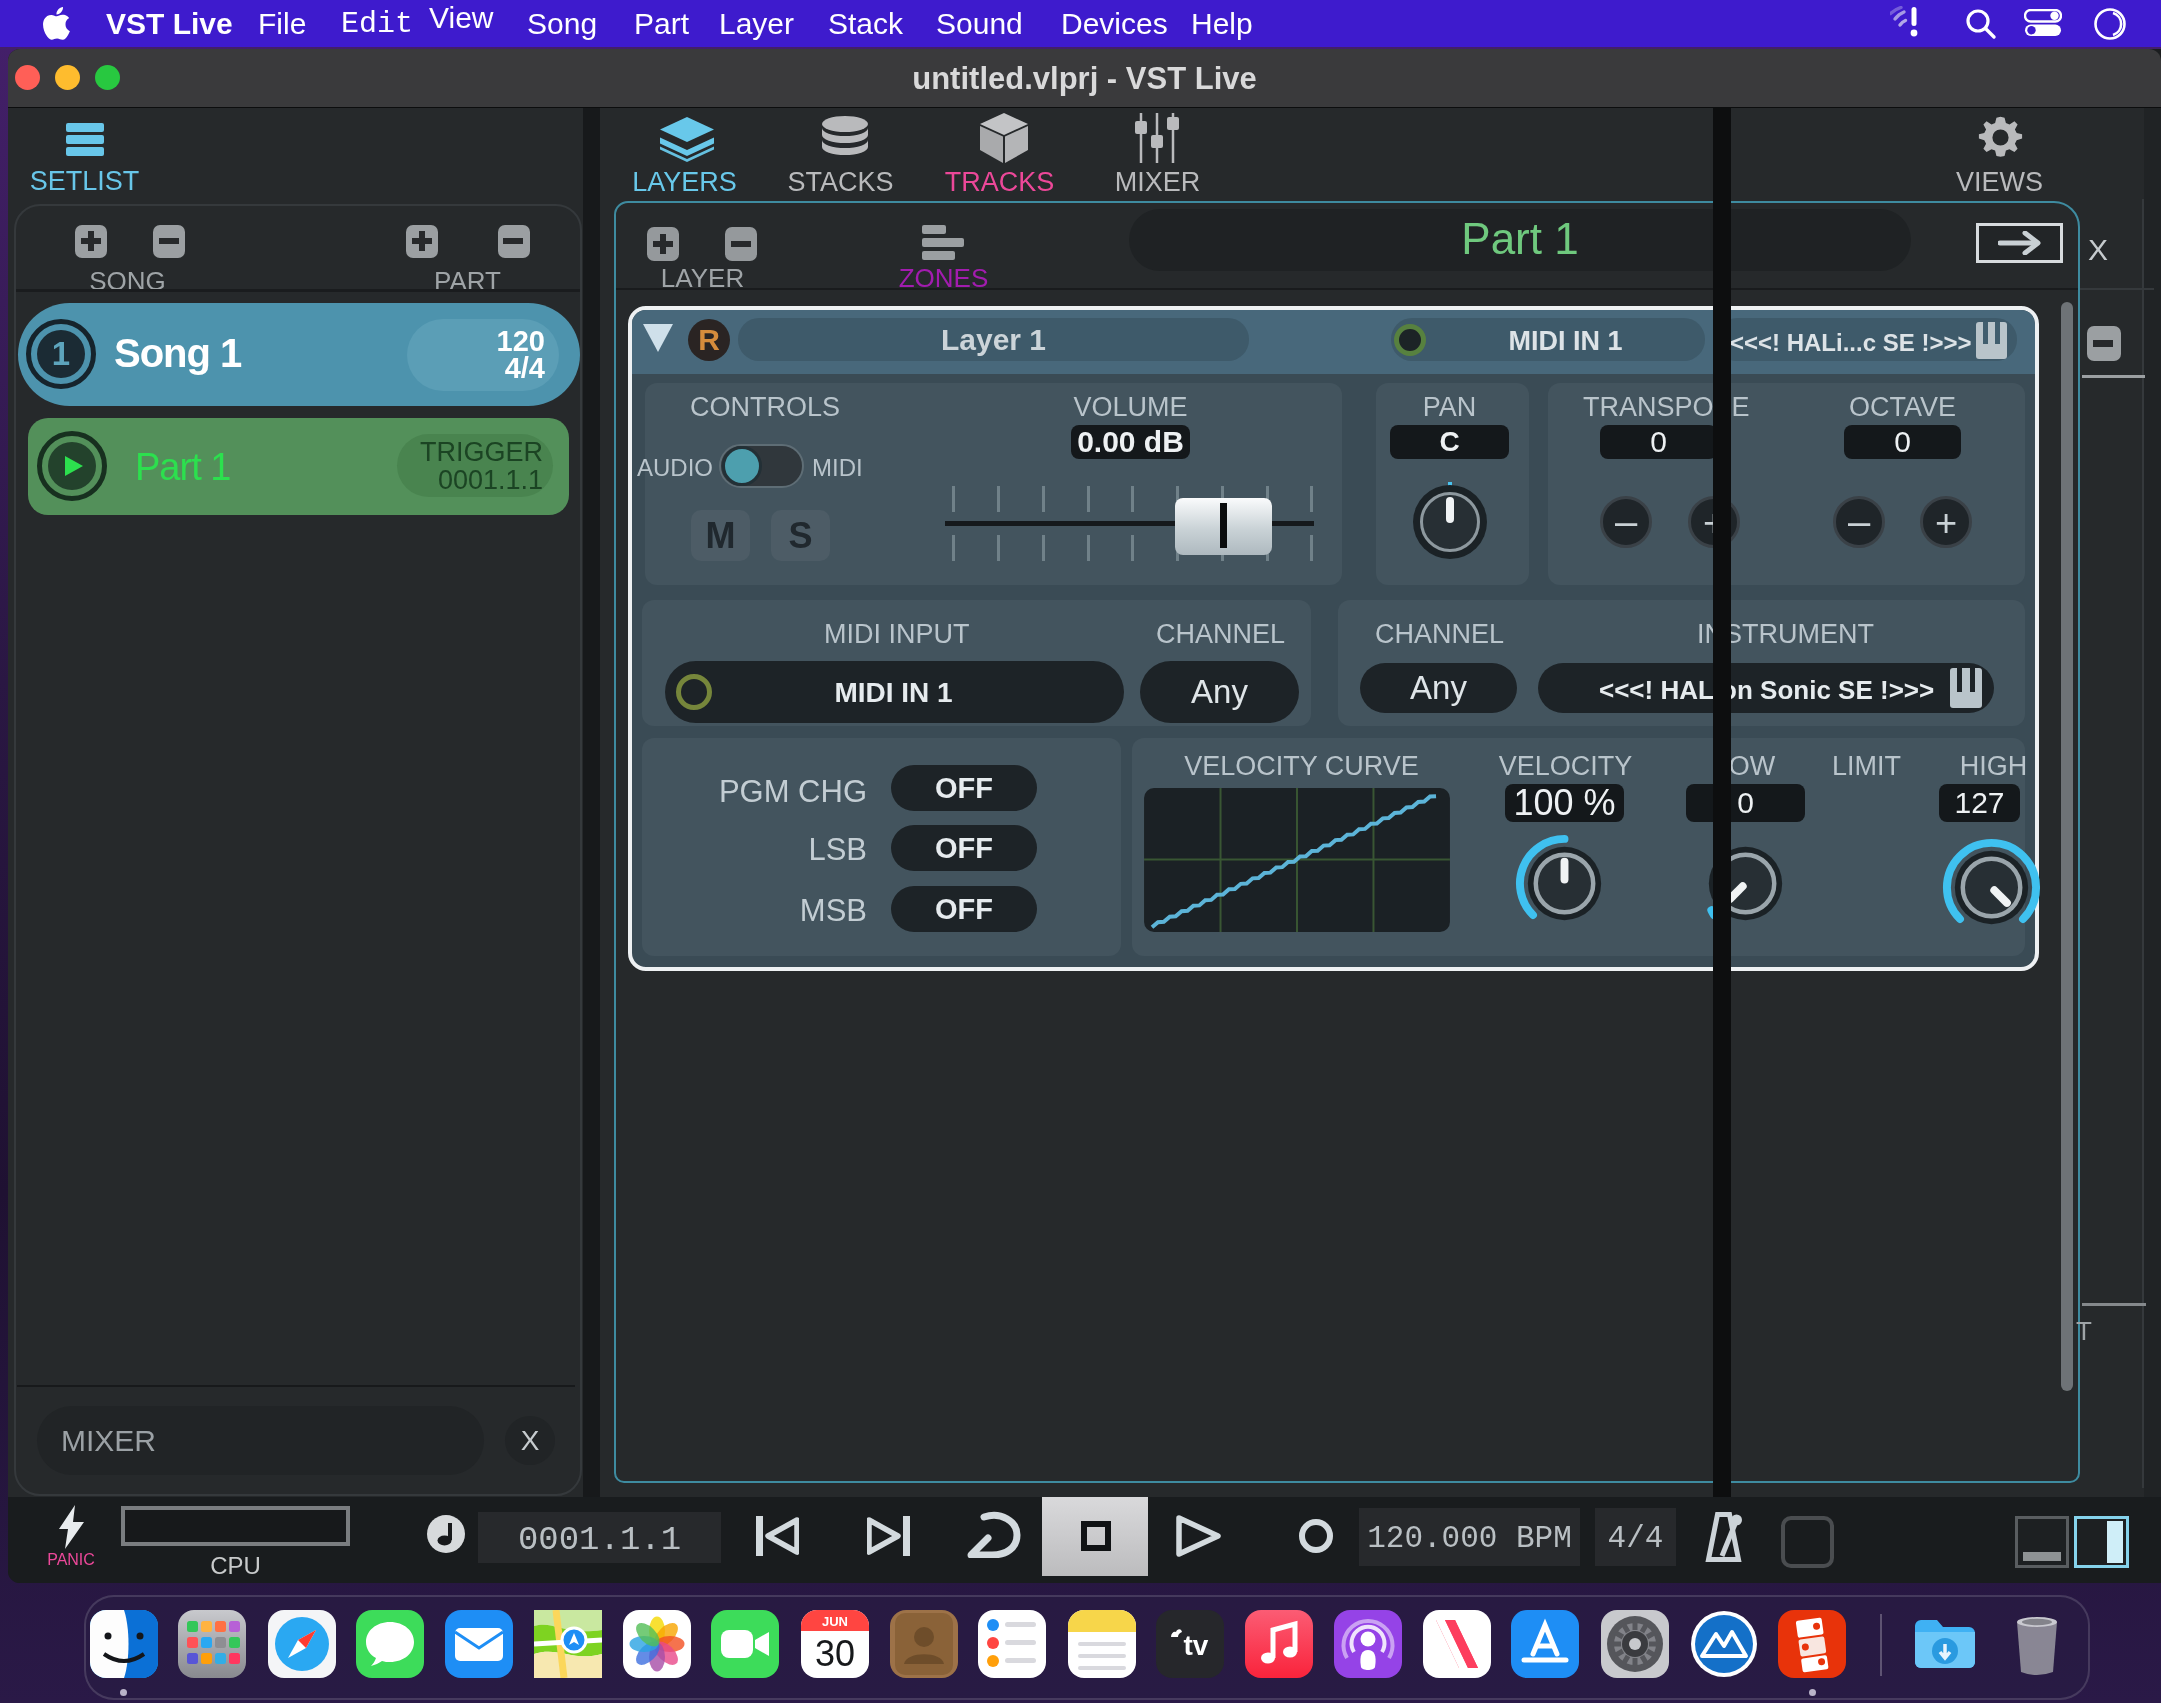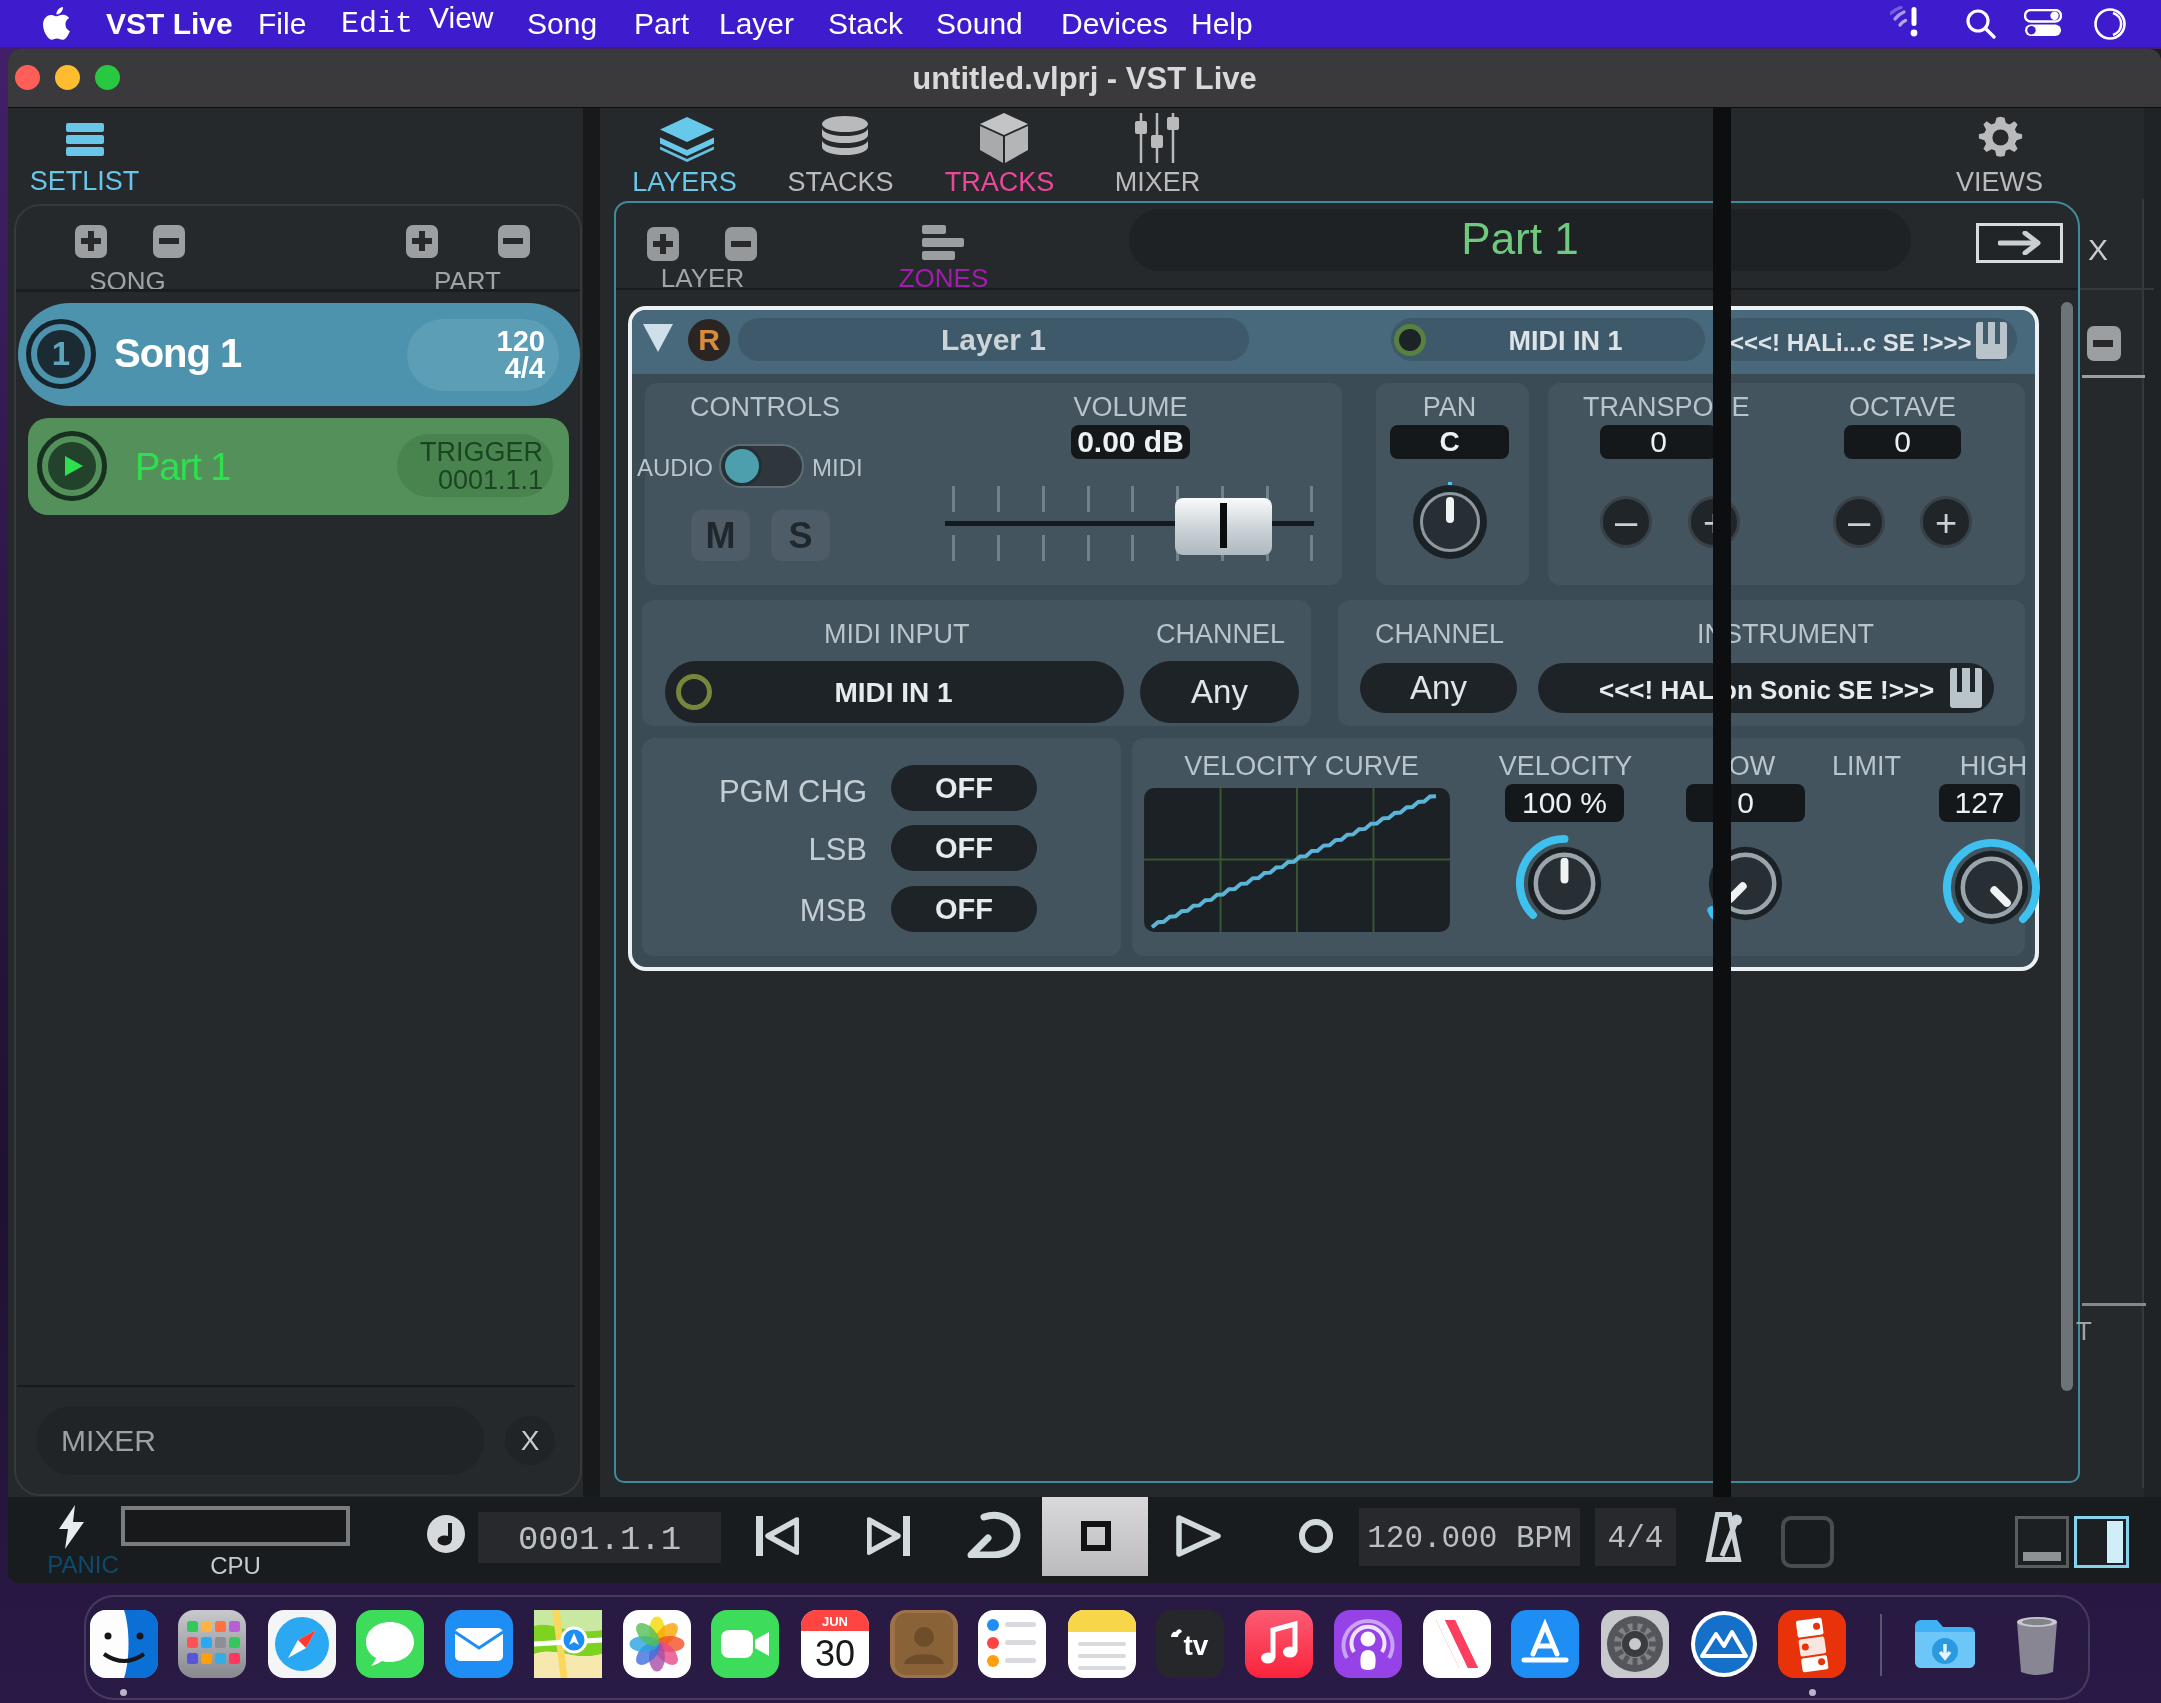--- a/index.html
+++ b/index.html
@@ -284,21 +284,21 @@
   <g stroke="#3d5c35" stroke-width="2" opacity="0.9">
     <line x1="77" y1="0" x2="77" y2="145"></line>
       <line x1="154" y1="0" x2="154" y2="145"></line>
       <line x1="231" y1="0" x2="231" y2="145"></line>
     <line x1="0" y1="72" x2="308" y2="72"></line>
   </g>
   <polyline id="vcurve" fill="none" stroke="#5cb4d8" stroke-width="4" points="8.0,140.2 14.0,135.1 19.9,134.7 25.9,129.6 31.8,129.2 37.8,124.0 43.8,123.7 49.7,118.5 55.7,118.2 61.6,113.0 67.6,112.7 73.5,107.5 79.5,107.2 85.5,102.0 91.4,101.7 97.4,96.5 103.3,96.2 109.3,91.0 115.3,90.7 121.2,85.5 127.2,85.2 133.1,80.0 139.1,79.7 145.0,74.5 151.0,74.2 157.0,69.0 162.9,68.7 168.9,63.5 174.8,63.2 180.8,58.0 186.8,57.7 192.7,52.5 198.7,52.2 204.6,47.0 210.6,46.7 216.5,41.5 222.5,41.2 228.5,36.0 234.4,35.7 240.4,30.6 246.3,30.2 252.3,25.1 258.3,24.7 264.2,19.6 270.2,19.2 276.1,14.1 282.1,13.7 288.0,8.6 294.0,8.2"></polyline>
 </svg>
 
 <div class="abs ctr lab" style="left:1496px;top:751px;width:139px;">VELOCITY</div>
-<div class="abs vbox" style="left:1505px;top:784px;width:119px;height:38px;font-size:30px;line-height:38px;">100 %</div>
+<div class="abs vbox" style="left:1505px;top:784px;width:119px;height:38px;font-size:36px;line-height:38px;">100 %</div>
 <svg class="abs" style="left:1510px;top:829px" width="109" height="109" viewBox="0 0 110 110">
   <path d="M 23.2 86.8 A 45 45 0 0 1 55 10" fill="none" stroke="#3fc1f0" stroke-width="8" stroke-linecap="round"></path>
   <circle cx="55" cy="55" r="37" fill="#1b2226"></circle>
   <circle cx="55" cy="55" r="29" fill="#272f34" stroke="#9aa5ab" stroke-width="4.5"></circle>
   <rect x="51" y="29" width="8" height="26" rx="4" fill="#f0f3f4"></rect>
 </svg>
 <div class="abs ctr lab" style="left:1675px;top:751px;width:139px;">LOW</div>
 <div class="abs vbox" style="left:1686px;top:784px;width:119px;height:38px;font-size:30px;line-height:38px;">0</div>
 <svg class="abs" style="left:1691px;top:829px" width="109" height="109" viewBox="0 0 110 110">
   <path d="M 23.2 86.8 A 45 45 0 0 1 20.5 82" fill="none" stroke="#3fc1f0" stroke-width="8" stroke-linecap="round"></path>
@@ -315,21 +315,21 @@
   <circle cx="55" cy="55" r="29" fill="#272f34" stroke="#9aa5ab" stroke-width="4.5"></circle>
   <rect x="51" y="29" width="8" height="26" rx="4" fill="#f0f3f4" transform="rotate(135 55 55)"></rect>
 </svg>
 
 <div class="abs" style="left:1713px;top:108px;width:18px;height:1389px;background:#0d0e0f;"></div>
 
 <div class="abs" style="left:8px;top:1497px;width:2153px;height:86px;background:#191c1e;border-radius:0 0 0 12px;"></div>
 <svg class="abs" style="left:57px;top:1505px" width="30" height="44" viewBox="0 0 30 44">
     <path d="M18 0 L2 24 L11 24 L8 44 L27 17 L16 17 Z" fill="#e8ecee"></path>
   </svg>
-<div class="abs ctr" style="left:33px;top:1551px;width:100px;font-size:24px;color:#0c4a6e;">PANIC</div>
+<div class="abs ctr" style="left:21px;top:1551px;width:100px;font-size:16px;color:#ec4899;">PANIC</div>
 <div class="abs" style="left:121px;top:1506px;width:229px;height:40px;border:4px solid #7a7d80;background:#17191b;"></div>
 <div class="abs ctr" style="left:178px;top:1552px;width:115px;font-size:24px;color:#c8cacb;">CPU</div>
 <div class="abs" style="left:427px;top:1515px;width:38px;height:38px;border-radius:50%;background:#d7dadc;"></div>
 <svg class="abs" style="left:436px;top:1523px" width="20" height="23" viewBox="0 0 20 23">
   <rect x="12" y="0" width="4" height="17" fill="#17191b"></rect>
     <ellipse cx="8.5" cy="17.5" rx="7" ry="5" fill="#17191b"></ellipse>
 </svg>
 <div class="abs" style="left:478px;top:1512px;width:243px;height:51px;background:#27292c;"></div>
 <div class="abs ctr" style="left:478px;top:1521px;width:243px;font-family:'Liberation Mono',monospace;font-size:34px;color:#b9bfc3;">0001.1.1</div>
 <svg class="abs" style="left:756px;top:1516px" width="43" height="40" viewBox="0 0 43 40">

